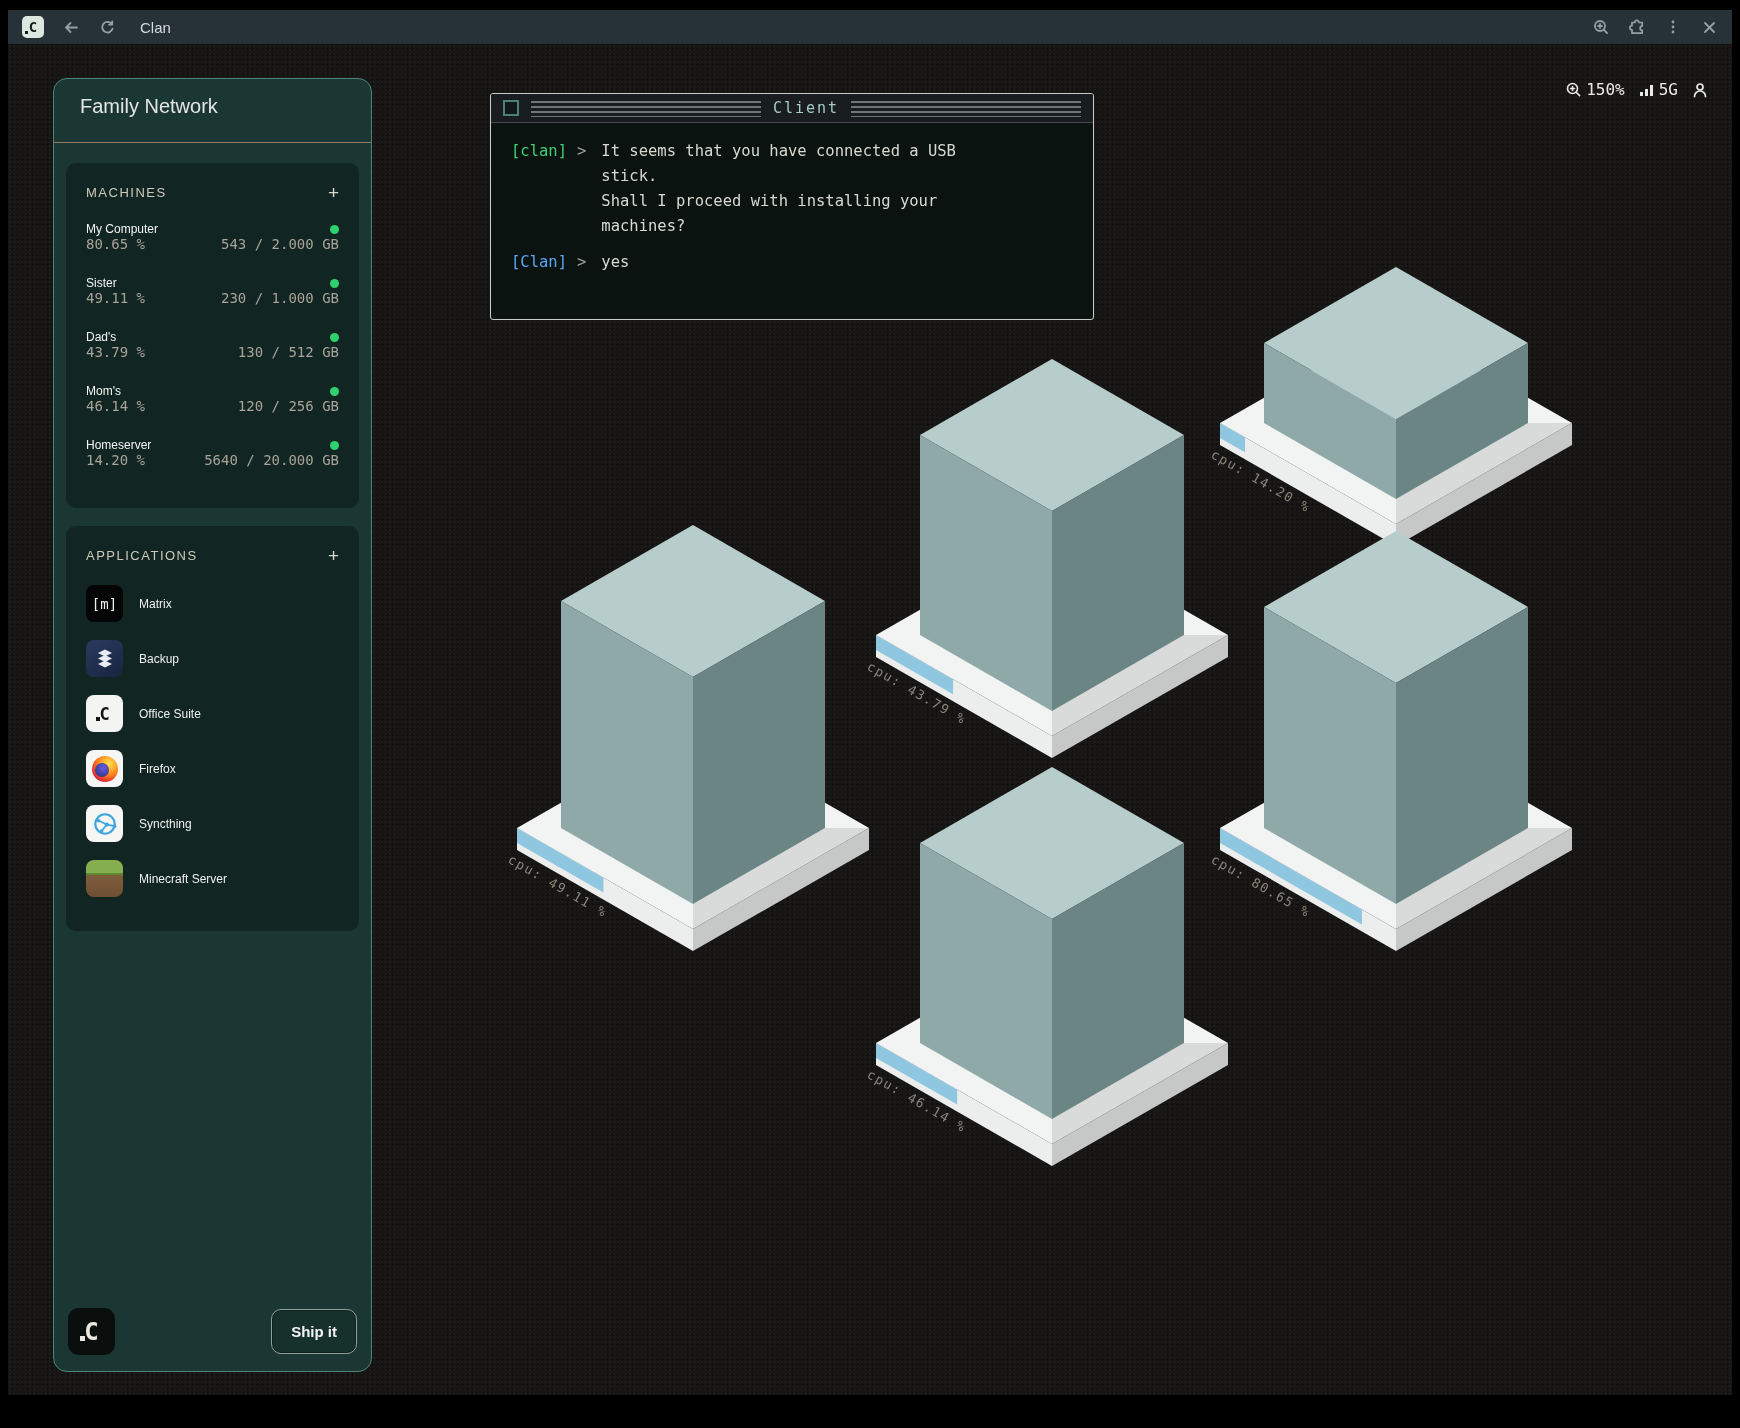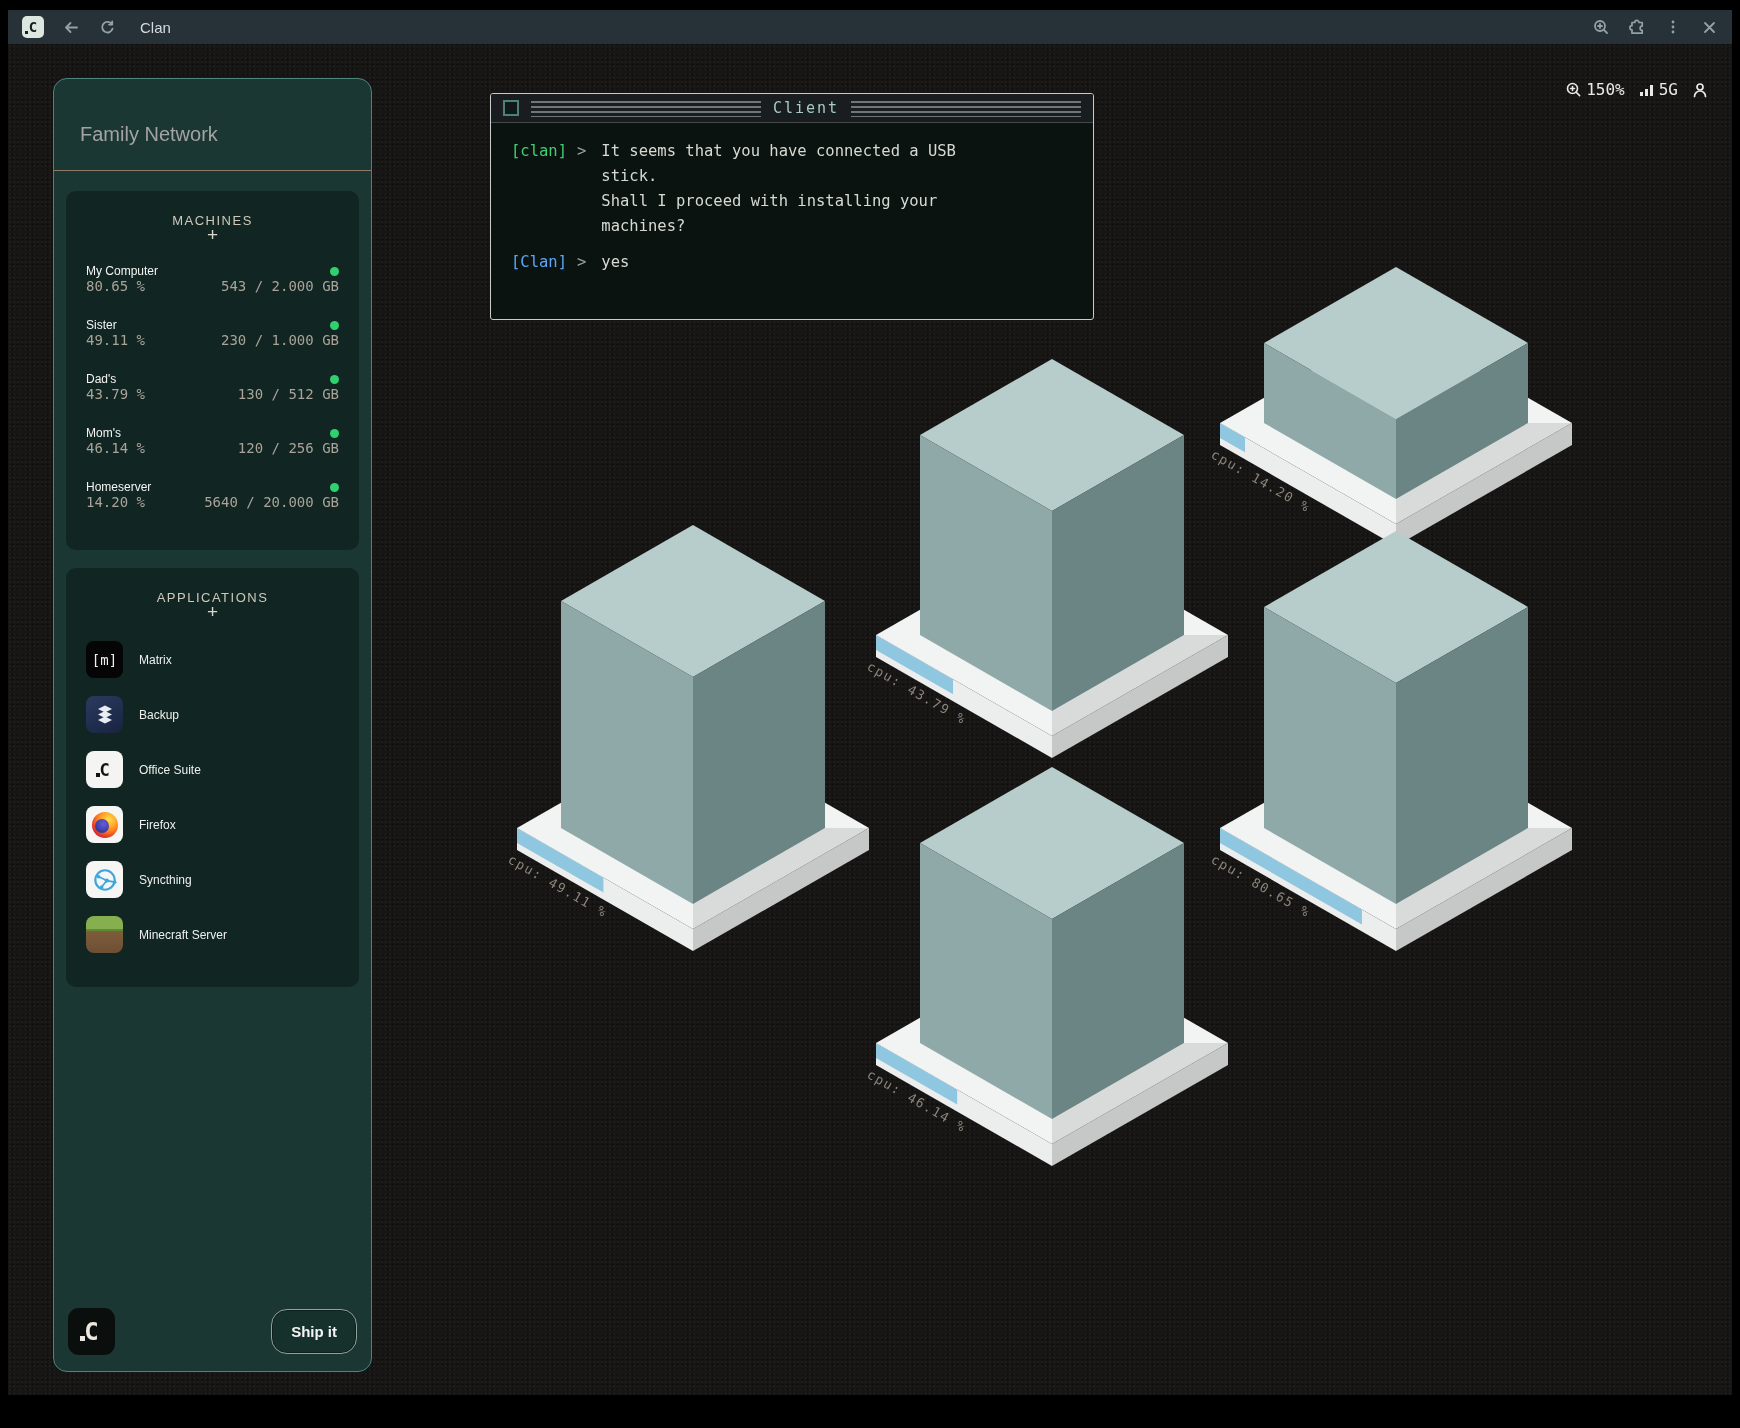--- a/index.html
+++ b/index.html
@@ -31,25 +31,25 @@
   
   .statusbar { position:absolute; top:36px; right:24px; display:flex; align-items:center; gap:14px;
                color:#e9e9e7; font-family:"DejaVu Sans Mono", monospace; font-size:16px; }
   .statusbar .grp { display:flex; align-items:center; gap:4px; }
   .statusbar svg { display:block; }
 
   
   .sidebar { position:absolute; left:45px; top:34px; width:319px; height:1294px;
              background:#1b3733; border:1px solid #4d857b; border-radius:14px;
              display:flex; flex-direction:column; overflow:hidden; }
-  .sbTitle { padding:44px 26px 24px 26px; color:#a3a3a3; font-size:20px; font-weight:500;
+  .sbTitle { padding:16px 26px 24px 26px; color:#e5e5e5; font-size:20px; font-weight:500;
              border-bottom:1px solid #8d7c63; }
   .sbContent { flex:1; padding:20px 12px 0 12px; display:flex; flex-direction:column; gap:18px; }
   .panel { background:#112522; border-radius:10px; padding:22px 20px 16px 20px; }
-  .panelHead { display:flex; align-items:center; justify-content:space-between; margin-bottom:22px;flex-direction:column; }
+  .panelHead { display:flex; align-items:center; justify-content:space-between; margin-bottom:22px; }
   .panelHead .hLabel { color:#cfc9bc; font-size:13px; letter-spacing:1.5px; }
   .addBtn { color:#d6d6cd; font-size:19px; line-height:14px; cursor:pointer; background:none; border:none;
             font-family:"Liberation Sans", sans-serif; }
   .machine { margin-bottom:24px; }
   .mRow { display:flex; align-items:center; justify-content:space-between; }
   .mName { color:#f4f5f2; font-size:12px; }
   .dotOnline { width:9px; height:9px; border-radius:50%; }
   .mStats { display:flex; justify-content:space-between; 
             font-family:"DejaVu Sans Mono", monospace; font-size:14px; color:#a9a399; }
   .appRow { display:flex; align-items:center; gap:16px; margin:0 0 18px 0; }
@@ -65,21 +65,21 @@
                   background: radial-gradient(circle at 60% 35%, #6b5ae0 0%, #3c3f9e 60%, #2b2f77 100%); }
   .appIcon.syncthing { background:#f6f6f4; }
   .appIcon.minecraft { background: linear-gradient(180deg,#86b04f 0%, #86b04f 36%, #5f8a35 36%, #5f8a35 41%, #7e5d3b 41%, #6e4f33 100%); }
   .clanGlyph { position:relative; font-family:"DejaVu Sans Mono", monospace; font-weight:bold; }
   .clanGlyph .gdot { position:absolute; }
 
   .sbFooter { flex:0 0 auto; display:flex; align-items:center; justify-content:space-between; padding:14px 14px 16px 14px; }
   .footLogo { width:47px; height:47px; border-radius:11px; background:#0a0e0d; display:flex; align-items:center; justify-content:center; }
   .footLogo .clanGlyph { color:#ece8e1; font-size:24px; }
   .footLogo .gdot { width:5px; height:5px; background:#ece8e1; left:-4px; bottom:5px; }
-  .shipBtn { background:#16302c; border:1px solid #90a09b; border-radius:16px; color:#f4f4f2;
+  .shipBtn { background:#16302c; border:1px solid #90a09b; border-radius:10px; color:#f4f4f2;
              font-size:15px; font-weight:bold; padding:13px 19px; cursor:pointer;
              font-family:"Liberation Sans", sans-serif; box-shadow: inset 0 0 0 1px rgba(0,0,0,.35); }
 
   
   .client { position:absolute; left:482px; top:49px; width:604px; height:227px;
             background:#0b1310; border:1.5px solid #c9cdca; border-radius:3px; overflow:hidden;
             font-family:"DejaVu Sans Mono", monospace; }
   .cTitlebar { height:29px; background:#191d1f; border-bottom:1px solid #45494b;
                display:flex; align-items:center; gap:12px; padding:0 12px; }
   .cBox { width:16px; height:16px; border:2px solid #4e8078; background:#10181a; flex:0 0 16px; }

